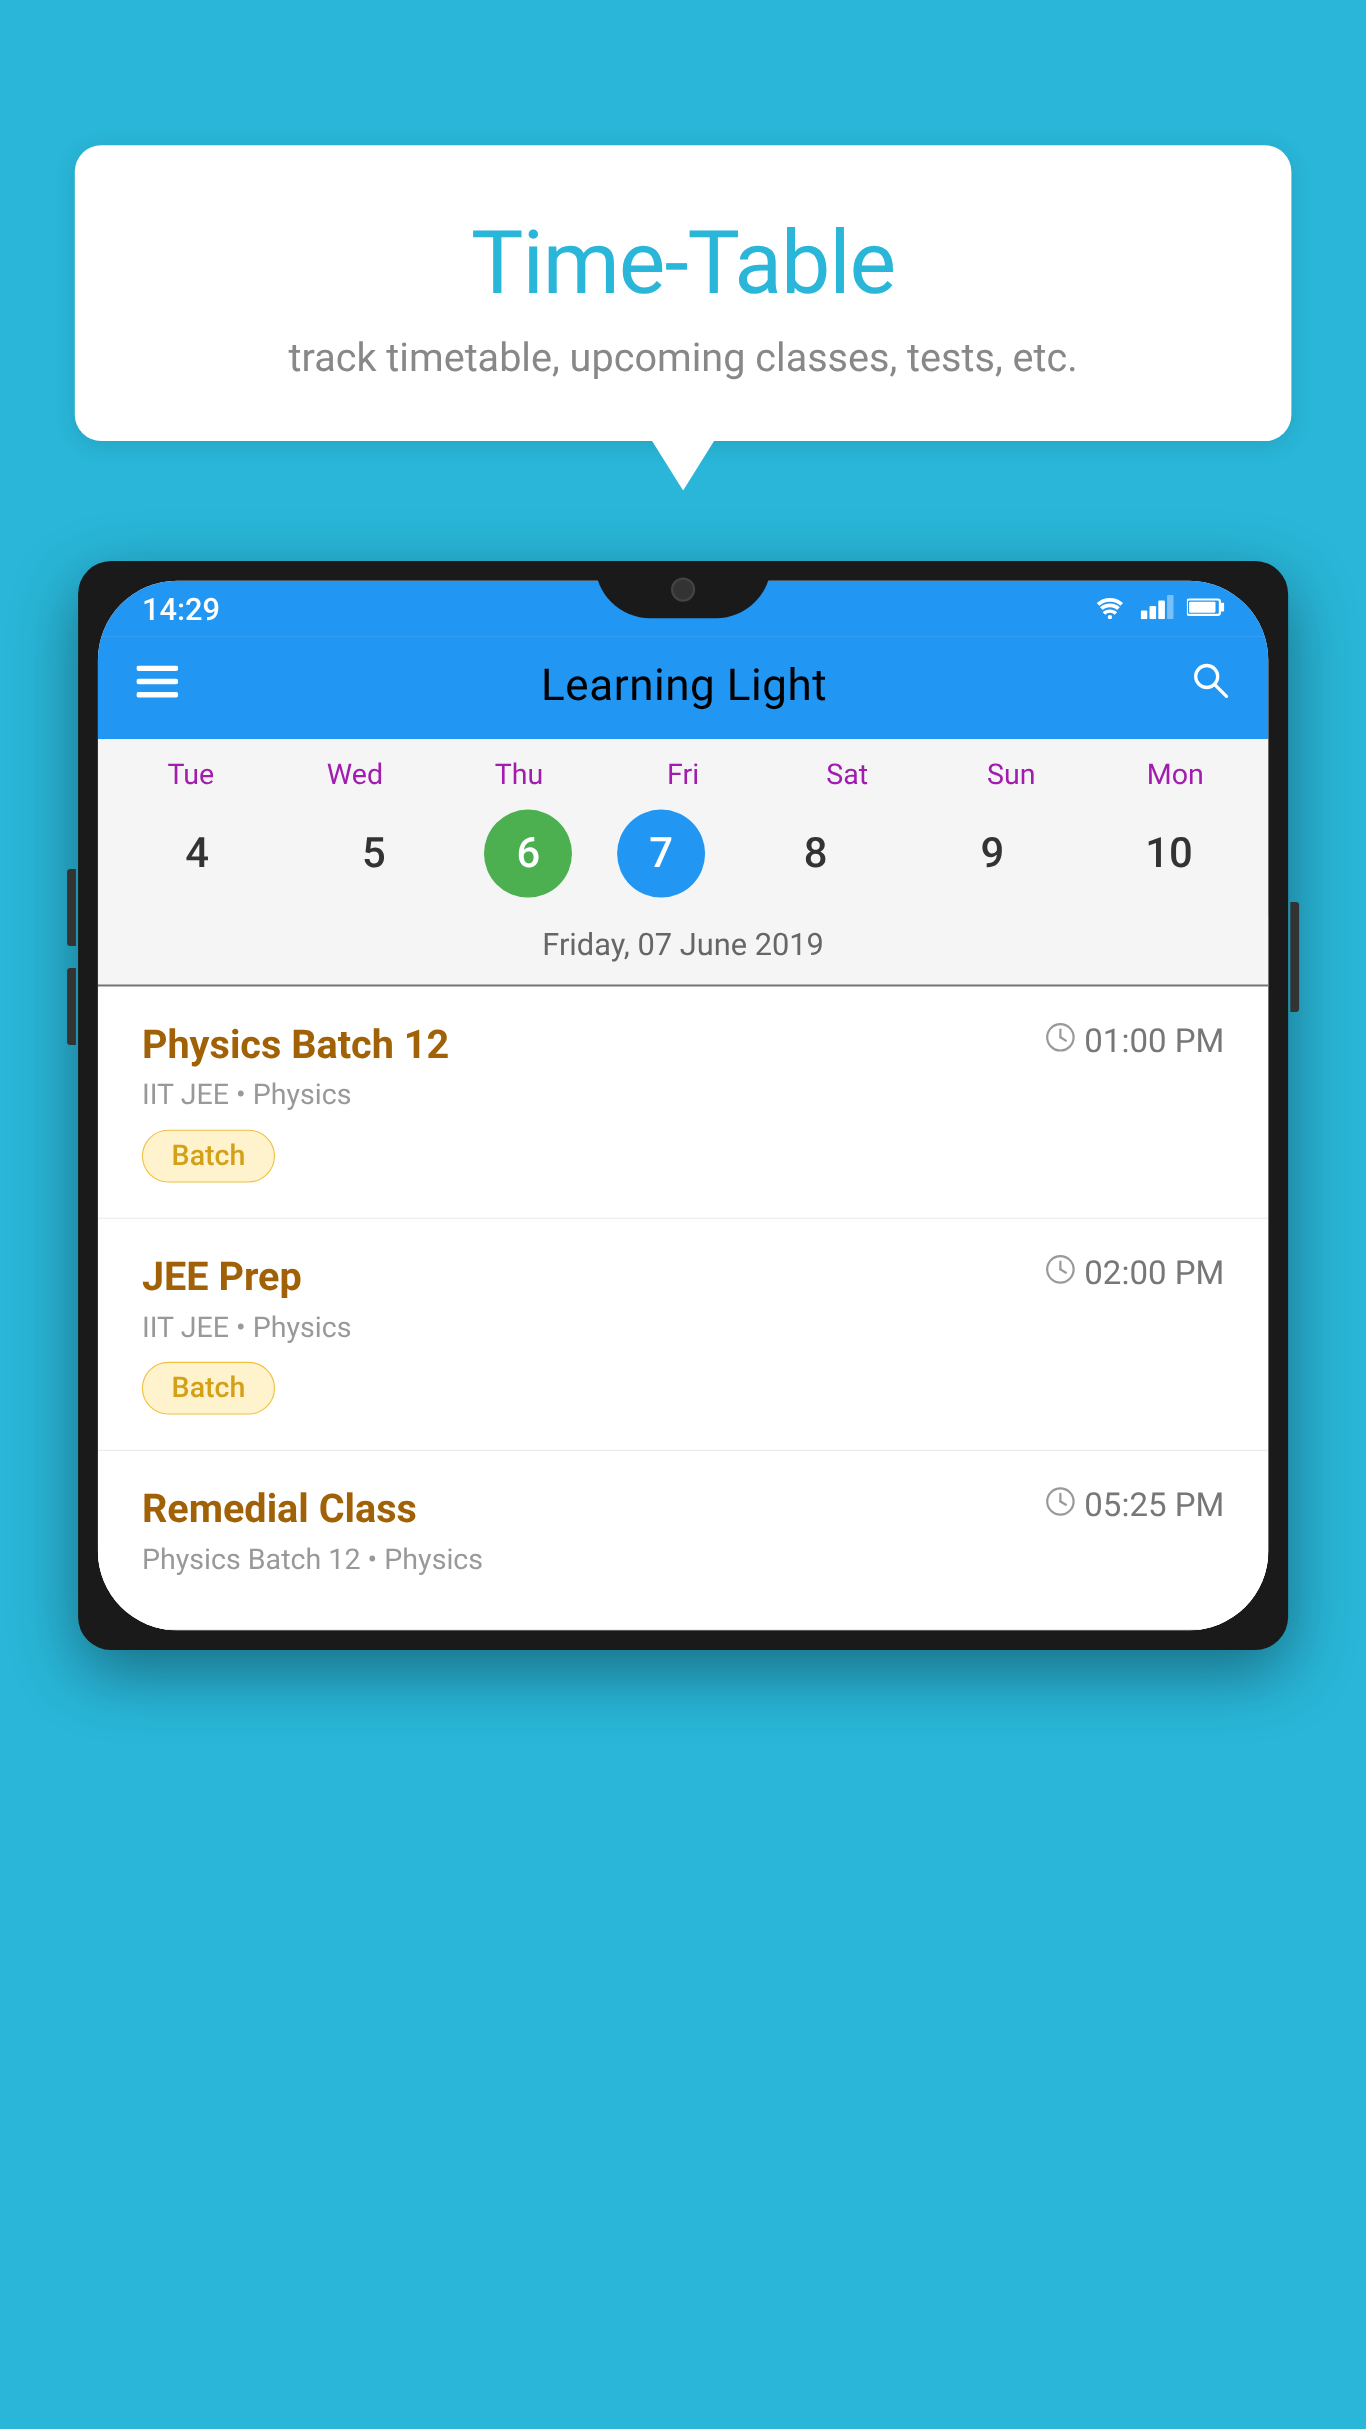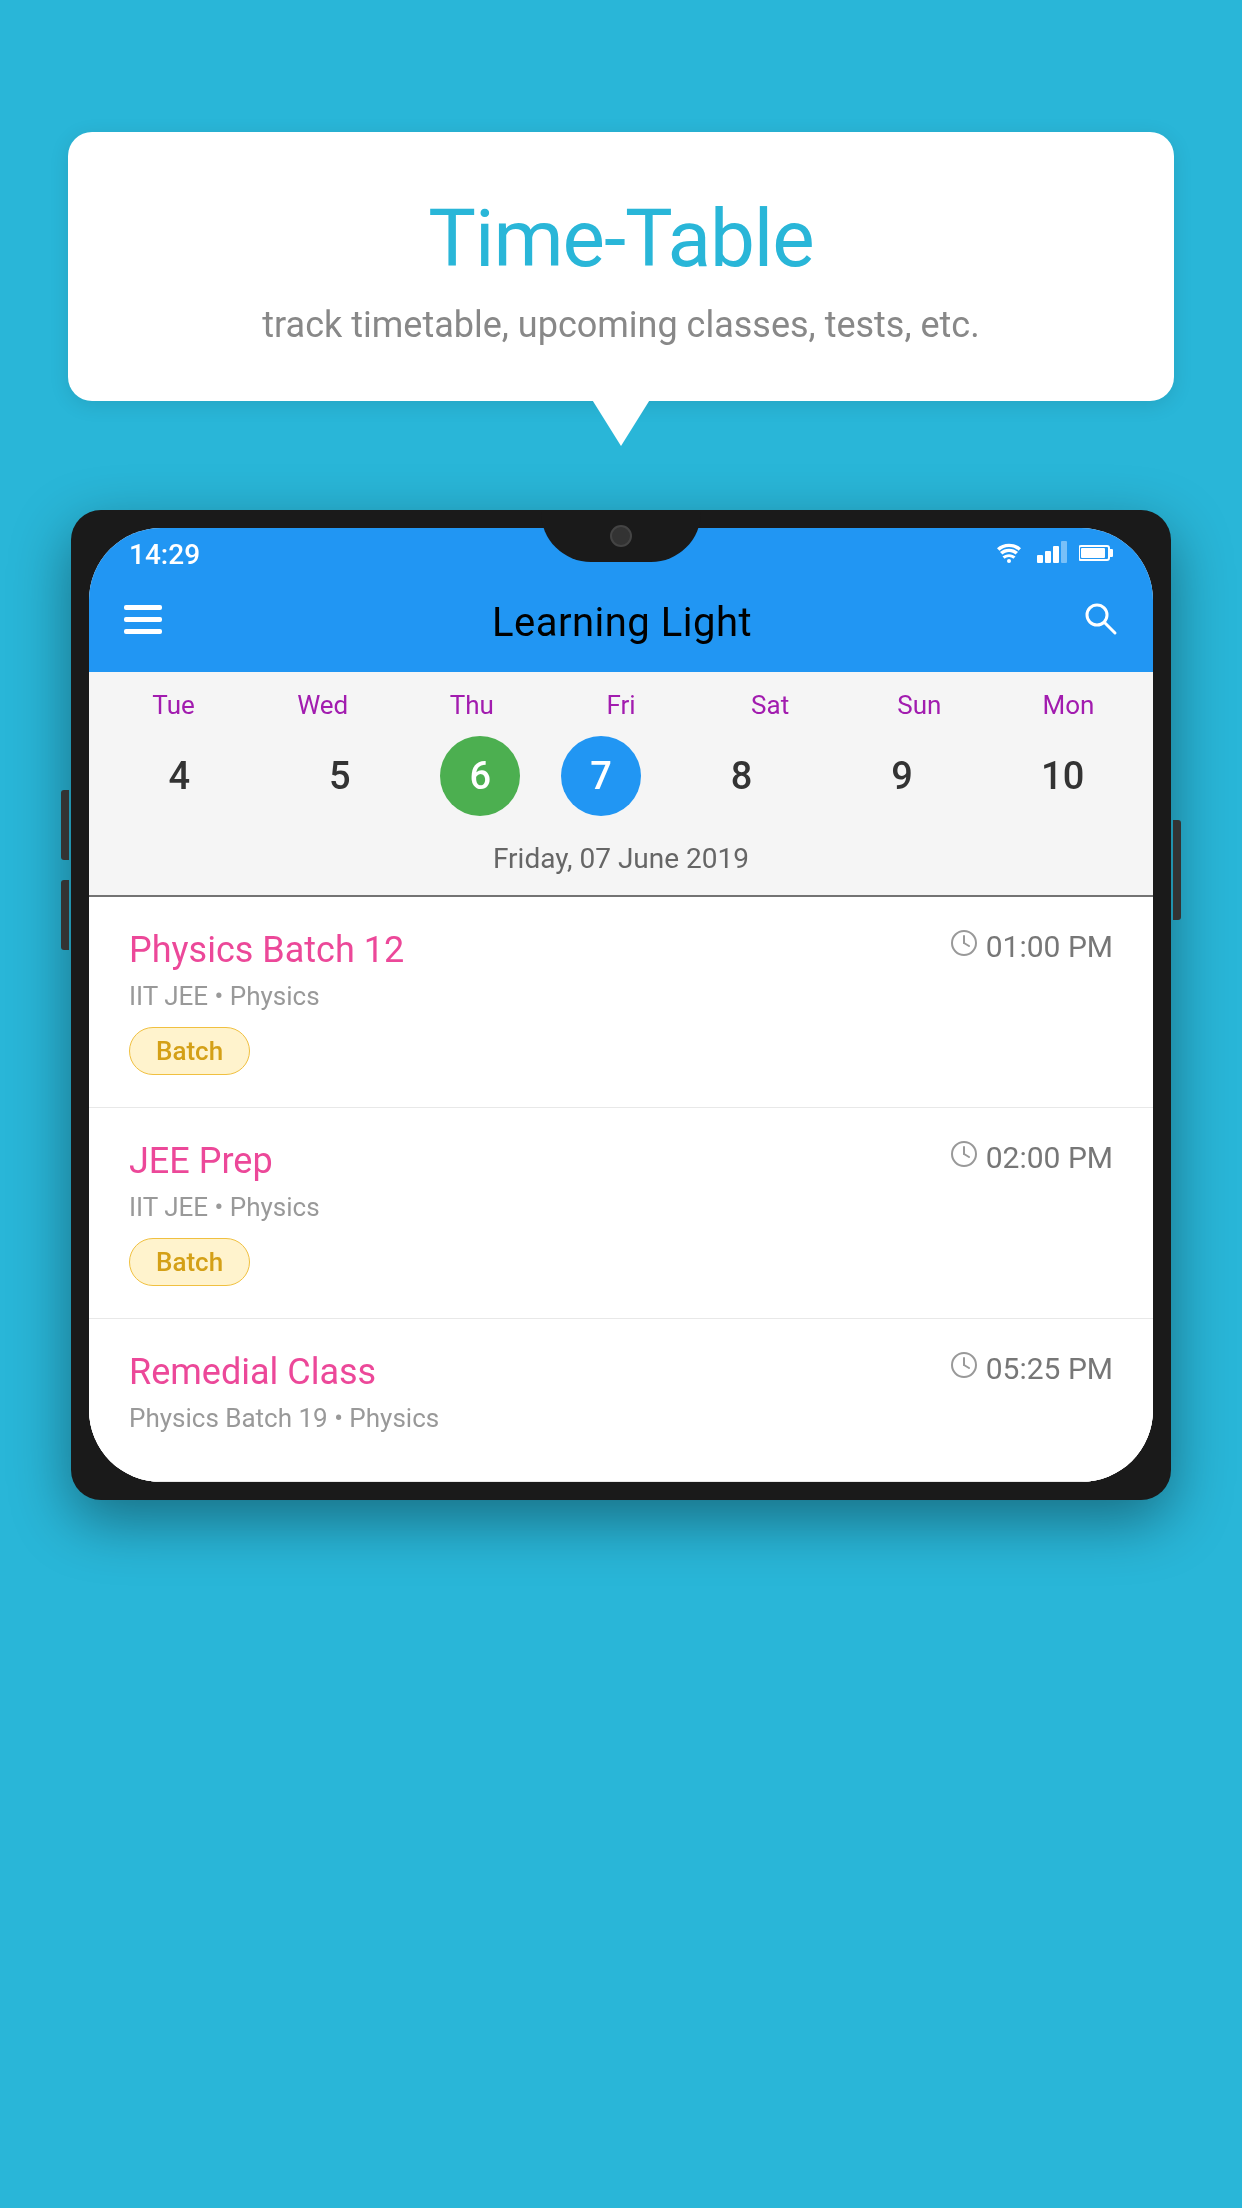--- a/index.html
+++ b/index.html
@@ -226,22 +226,22 @@
 
     .class-item-header {
       display: flex;
       justify-content: space-between;
       align-items: flex-start;
       margin-bottom: 10px;
     }
 
     .class-name {
       font-size: 36px;
-      font-weight: 400;
-      color: #ec4899;
+      font-weight: 700;
+      color: #a16207;
     }
 
     .class-time {
       display: flex;
       align-items: center;
       gap: 8px;
       font-size: 30px;
       color: #777;
       white-space: nowrap;
     }
@@ -444,20 +444,20 @@
               <span class="clock-icon">
                 <svg width="28" height="28" viewBox="0 0 28 28" fill="none">
                   <circle cx="14" cy="14" r="12" stroke="#999" stroke-width="2"></circle>
                   <line x1="14" y1="7" x2="14" y2="14" stroke="#999" stroke-width="2" stroke-linecap="round"></line>
                   <line x1="14" y1="14" x2="19" y2="17" stroke="#999" stroke-width="2" stroke-linecap="round"></line>
                 </svg>
               </span>
               05:25 PM
             </span>
           </div>
-          <div class="class-subtitle">Physics Batch 19 • Physics</div>
+          <div class="class-subtitle">Physics Batch 12 • Physics</div>
         </div>
 
       </div>
 
     </div>
   </div>
 </div>
 
 </body></html>

